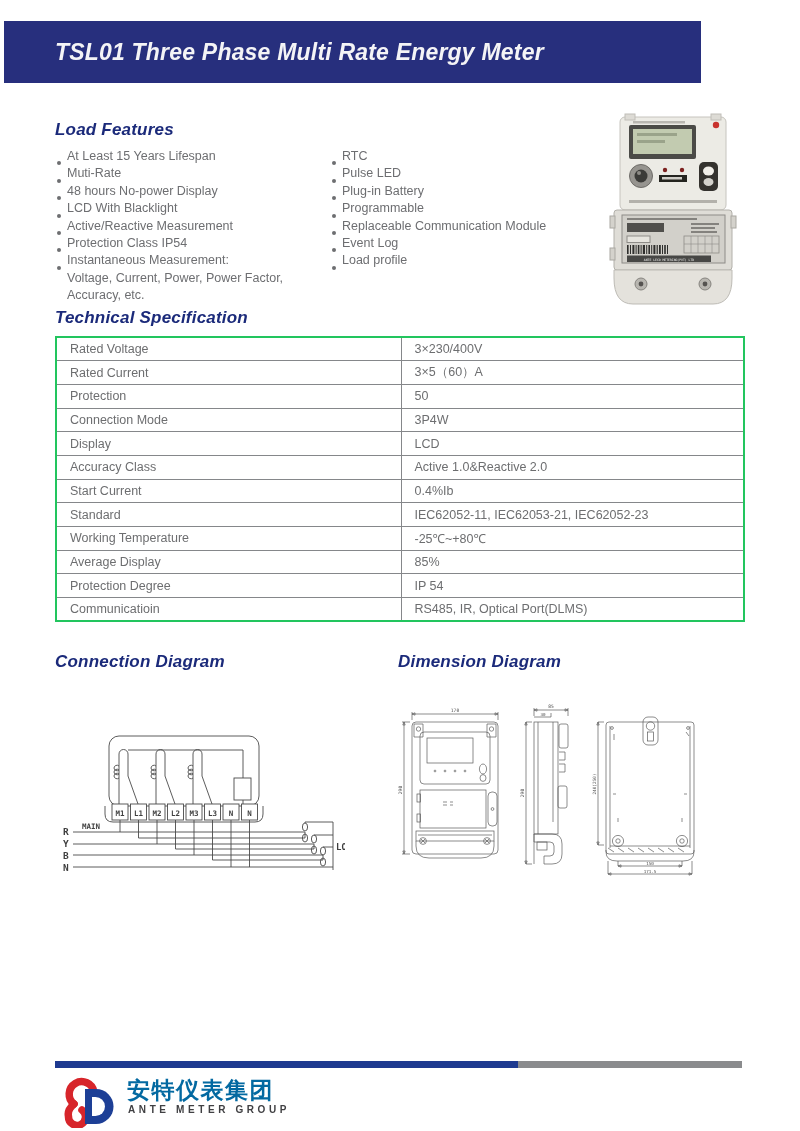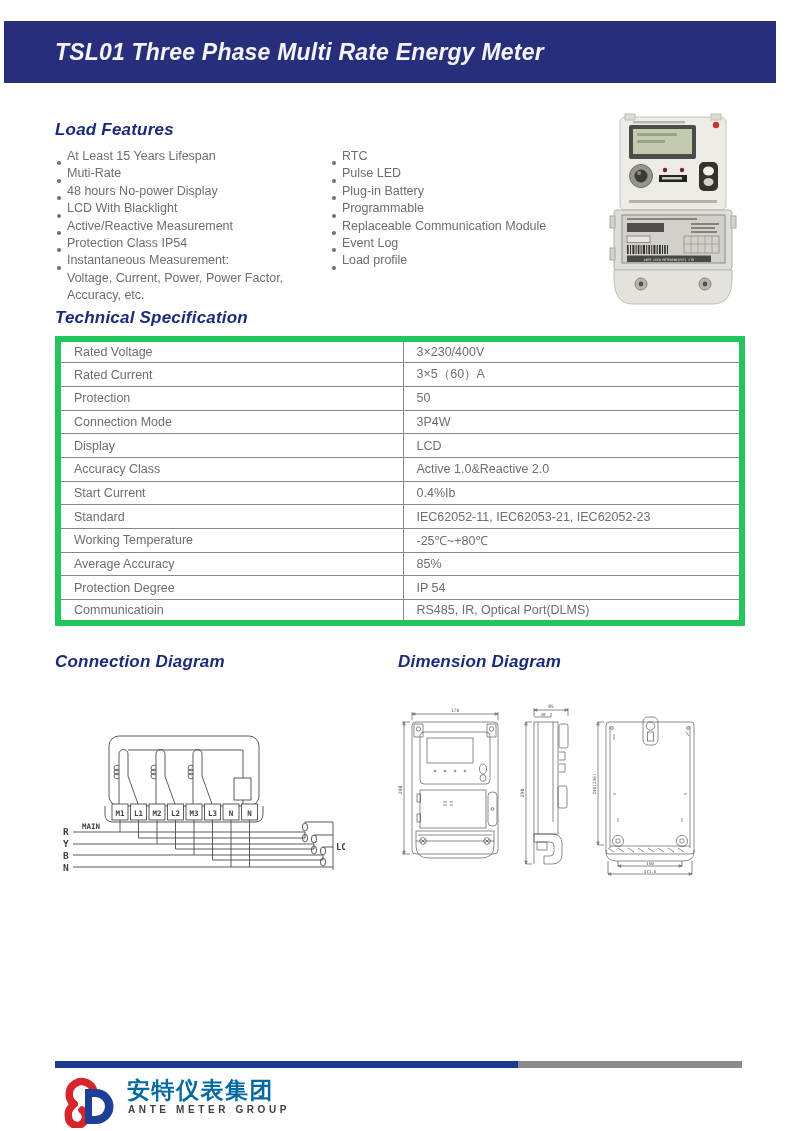--- a/index.html
+++ b/index.html
@@ -1,38 +1,38 @@
 <!DOCTYPE html>
 <html><head>
 <meta charset="utf-8">
 <style>
   * { margin:0; padding:0; box-sizing:border-box; }
   html,body { background:#ffffff; }
   body { font-family:"Liberation Sans", sans-serif; }
   .page { position:relative; width:800px; height:1131px; background:#ffffff; overflow:hidden; }
 
   
-  .banner { position:absolute; left:4px; top:21px; width:772px; height:62px; background:#272f7d; }
+  .banner { position:absolute; left:4px; top:21px; width:697px; height:62px; background:#272f7d; }
   .banner h1 { color:#f4f4f6; font-size:23px; font-style:italic; font-weight:bold; line-height:62px; padding-left:51px; letter-spacing:0.2px; }
 
   .sec-head { position:absolute; color:#1b2a7a; font-size:17px; font-weight:bold; font-style:italic; letter-spacing:0.2px; }
 
   
   .feat-col { position:absolute; top:148px; }
   .feat-col.left  { left:57px;  width:275px; }
   .feat-col.right { left:332px; width:265px; }
   .feat-item { display:flex; align-items:flex-end; color:#6d6e71; font-size:12.5px; line-height:17.4px; }
   .feat-item .dot { flex:0 0 4px; width:4px; height:4px; border-radius:50%; background:#6d6e71; margin:7px 6px 0 0; }
   .feat-item.cont .dot { visibility:hidden; }
 
   
   .meter-photo { position:absolute; left:599px; top:112px; }
 
   
-  .spec-table { position:absolute; left:55px; top:336px; width:690px; border:6px solid #22c55e; border-collapse:collapse; }
+  .spec-table { position:absolute; left:55px; top:336px; width:690px; border:2px solid #22c55e; border-collapse:collapse; }
   .spec-table td { border:1px solid #85878a; height:23.7px; font-size:12.5px; color:#6d6e70; padding:0 0 0 13px; vertical-align:middle; }
   .spec-table td.c1 { width:345px; }
 
   
   .conn-svg { position:absolute; left:55px; top:710px; }
   .dim-svg  { position:absolute; left:396px; top:698px; }
 
   
   .foot-bar { position:absolute; left:55px; top:1061px; width:687px; height:7px; display:flex; }
   .foot-bar .blue { width:463px; height:100%; background:#1e3a90; }
@@ -233,21 +233,21 @@
         </tr>
       <tr>
           <td class="c1">Standard</td>
           <td>IEC62052-11, IEC62053-21, IEC62052-23</td>
         </tr>
       <tr>
           <td class="c1">Working Temperature</td>
           <td>-25℃~+80℃</td>
         </tr>
       <tr>
-          <td class="c1">Average Accuracy</td>
+          <td class="c1">Average Display</td>
           <td>85%</td>
         </tr>
       <tr>
           <td class="c1">Protection Degree</td>
           <td>IP 54</td>
         </tr>
       <tr>
           <td class="c1">Communicatioin</td>
           <td>RS485, IR, Optical Port(DLMS)</td>
         </tr>

